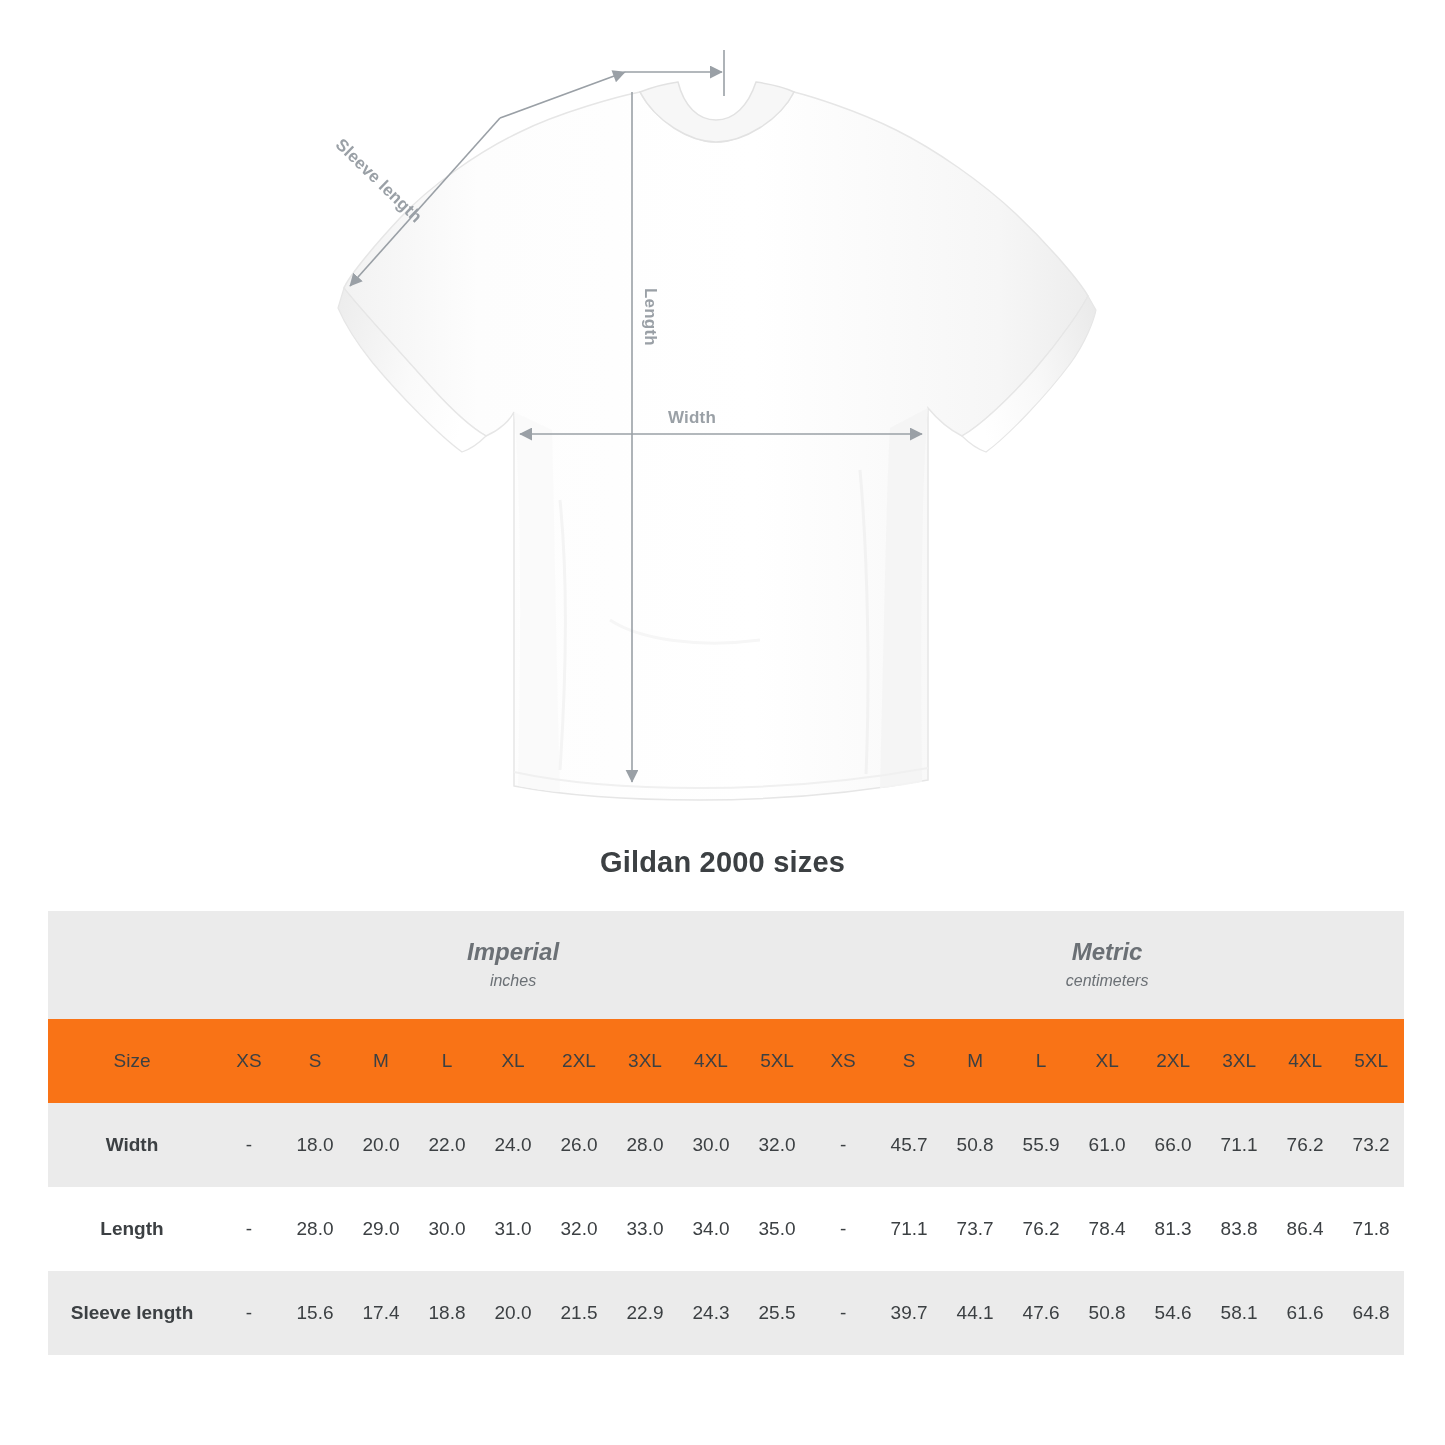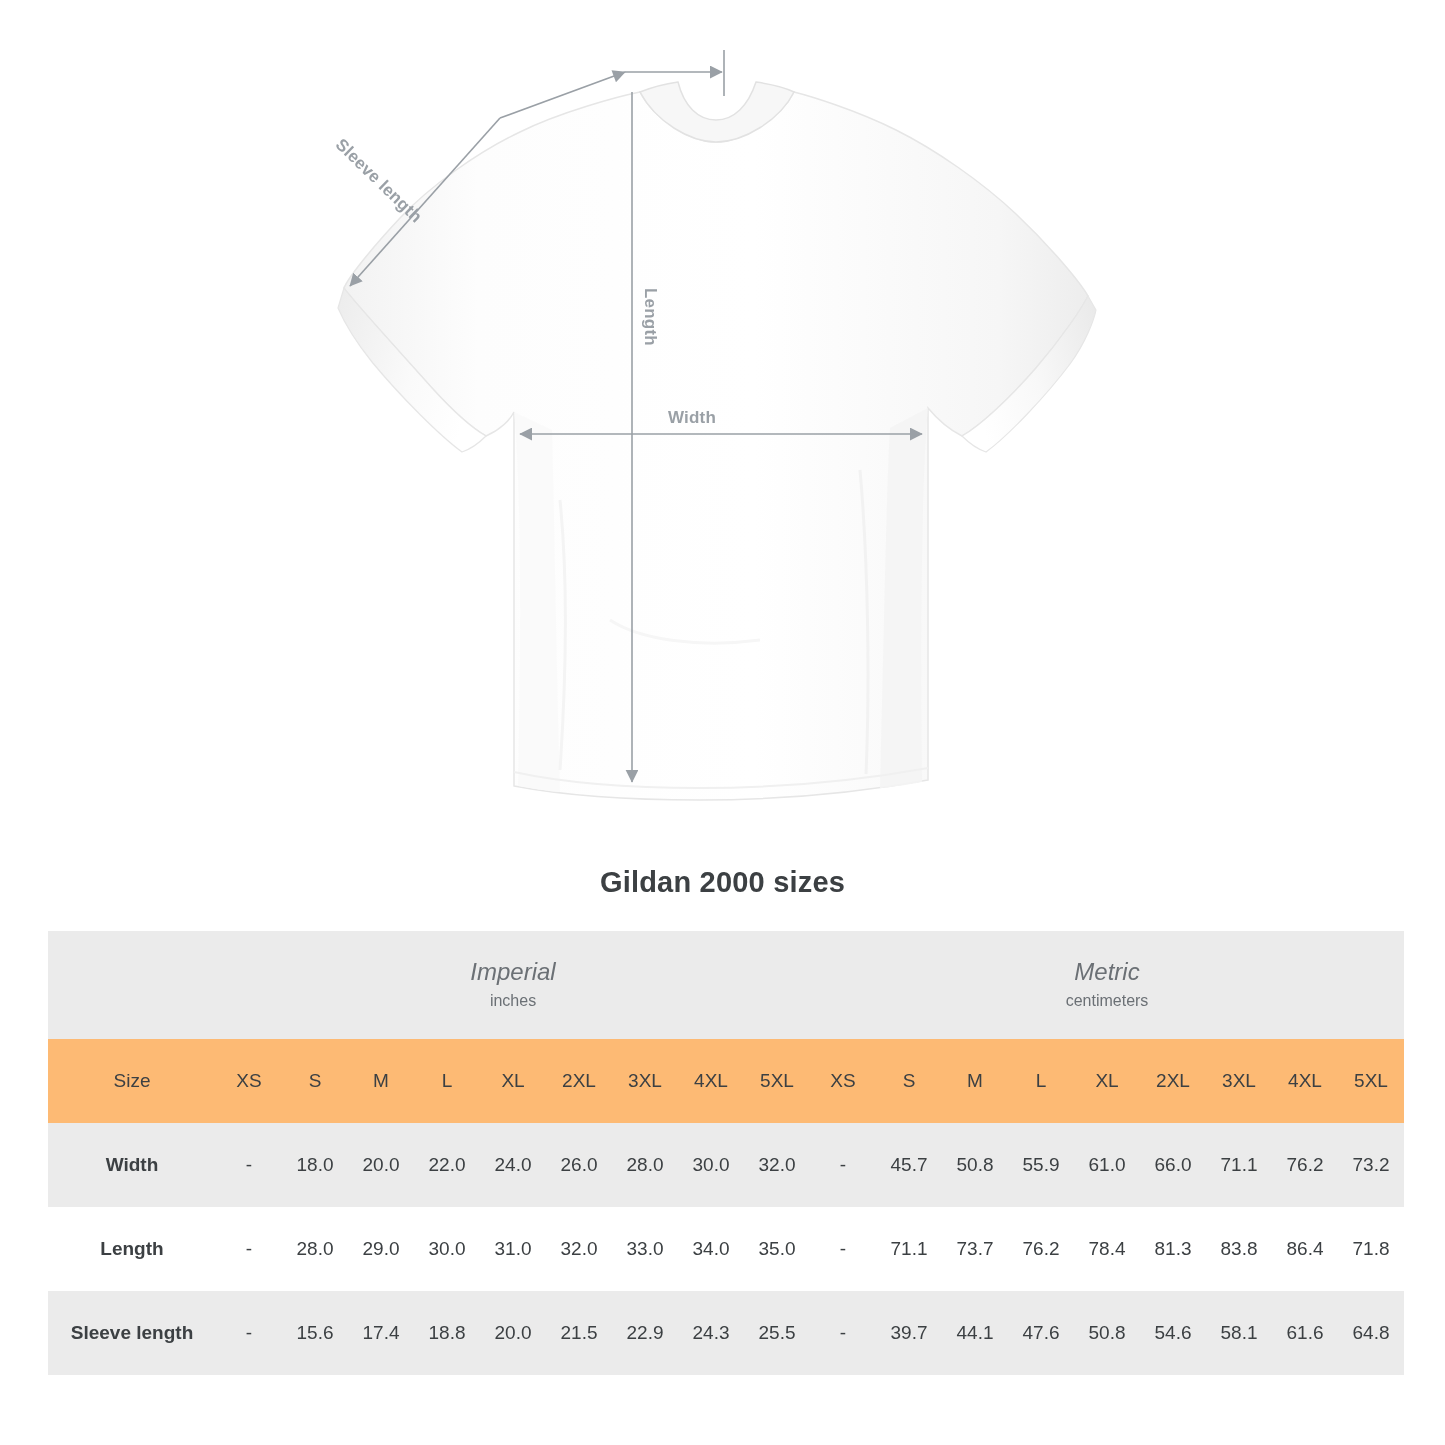--- a/index.html
+++ b/index.html
@@ -52,21 +52,21 @@
     text-orientation: mixed;
   }
   .dim-label.width {
     left: 668px;
     top: 408px;
   }
 
   
   .title-block {
     text-align: center;
-    margin-top: 36px;
+    margin-top: 16px;
   }
   .chart-title {
     font-size: 29px;
     font-weight: bold;
     color: #3c4043;
     letter-spacing: 0.2px;
   }
   .chart-note {
     margin-top: 16px;
     font-size: 17.5px;
@@ -90,38 +90,39 @@
     font-weight: normal;
   }
   
   .unit-row td {
     background: #ebebeb;
     height: 108px;
     padding: 0;
   }
   .unit-name {
     font-size: 24px;
-    font-weight: normal;
+    font-weight: bold;
     font-style: italic;
     color: #6b7075;
     line-height: 1.35;
   }
   .unit-sub {
     font-size: 16px;
+    font-style: italic;
     color: #6b7075;
     line-height: 1.6;
   }
 
   
   .head-row td {
     height: 82px;
     font-size: 19px;
     font-weight: bold;
     color: #3c4043;
-    background: #fdba74;
+    background: #f97316;
   }
   .head-row td.label-cell {
     font-size: 19px;
   }
 
   
   .data-row td {
     height: 82px;
     font-size: 19px;
     color: #3c4043;

